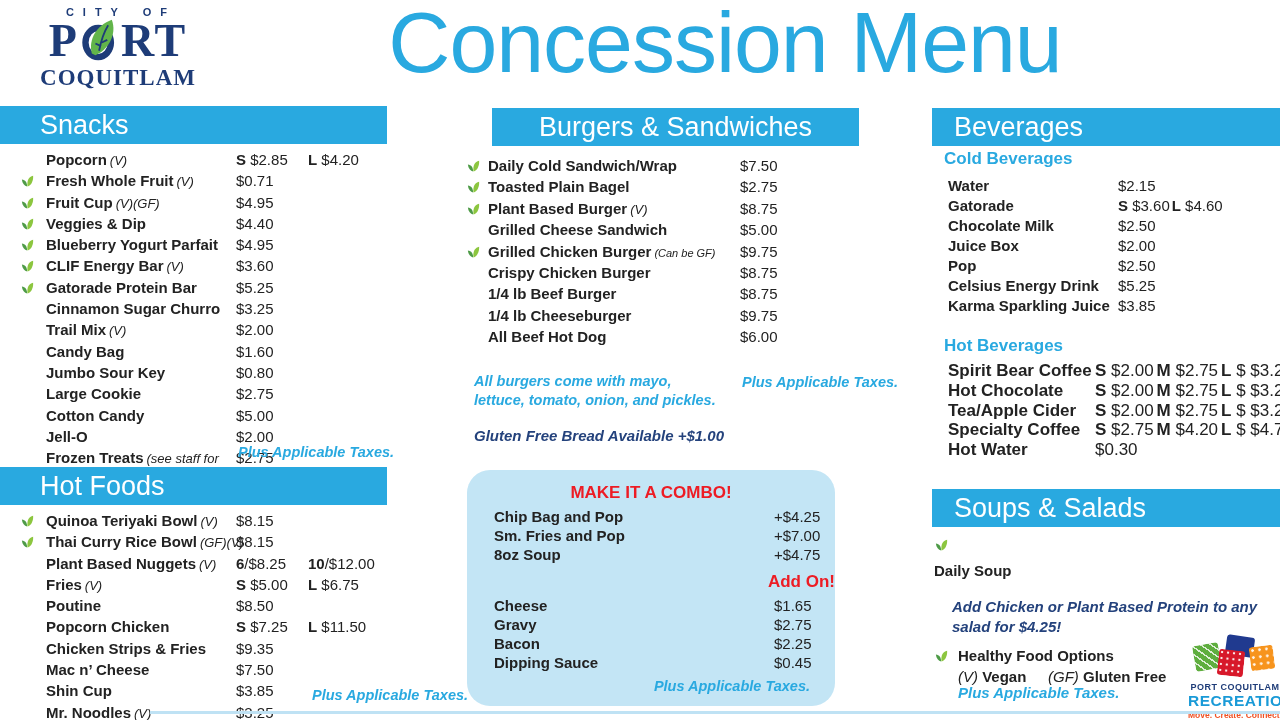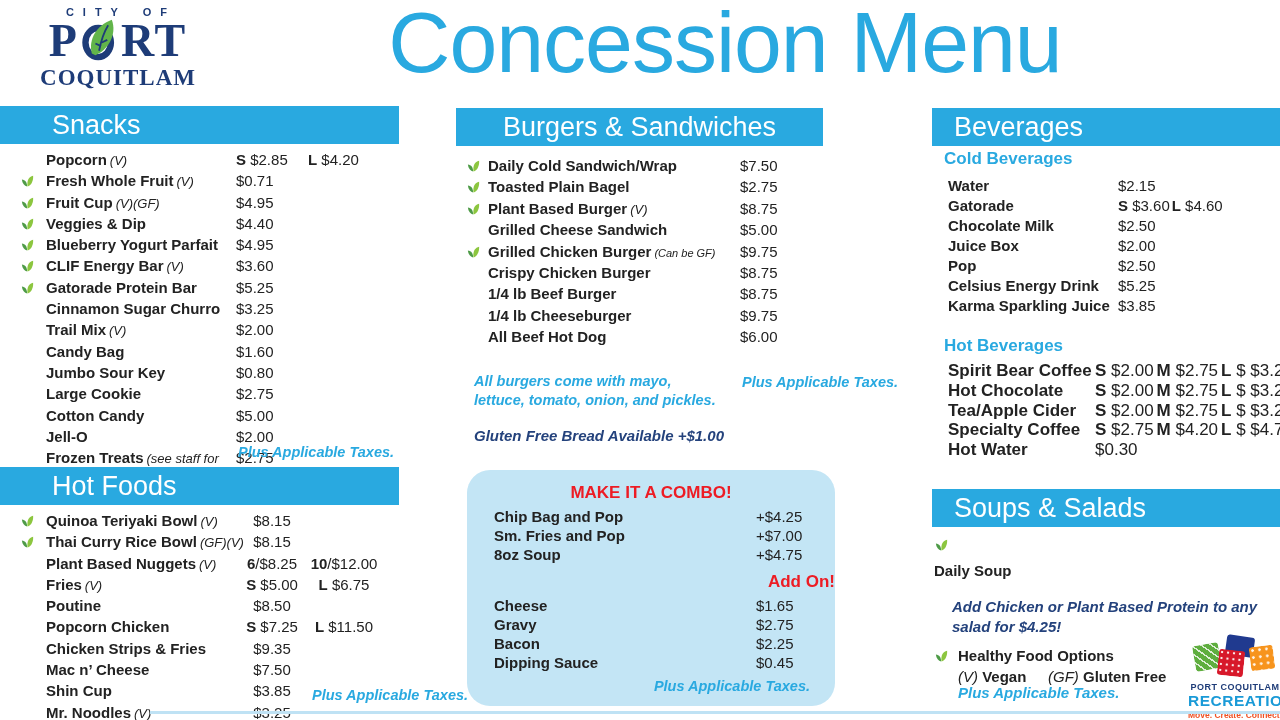--- a/index.html
+++ b/index.html
@@ -10,42 +10,42 @@
   .abs{position:absolute;}
   
   .logo{left:28px;top:6px;width:180px;text-align:center;color:#1E3C78;}
   .city-of{font-size:11px;font-weight:bold;letter-spacing:9px;word-spacing:4px;margin-left:6px;}
   .port{font-family:"Liberation Serif",serif;font-size:46px;font-weight:bold;letter-spacing:2px;line-height:46px;display:flex;align-items:center;justify-content:center;}
   .o-leaf{display:inline-block;width:40px;height:46px;margin:0 1px;}
   .coquitlam{font-family:"Liberation Serif",serif;font-size:23px;font-weight:bold;letter-spacing:1px;margin-top:1px;}
   .page-title{left:330px;top:-10px;width:790px;text-align:center;font-size:86px;line-height:104px;color:#29A9E0;letter-spacing:-1px;}
   
   .bar{background:#29A9E0;color:#fff;font-size:27px;line-height:38px;height:38px;}
-  .bar-left{padding-left:52px;}
+  .bar-left{padding-left:40px;}
   .bar-pad{padding-left:22px;}
   .bar-center{text-align:center;}
   
   .list{font-size:15px;}
   .row{display:flex;align-items:flex-start;}
   .leaf{width:26px;flex:0 0 26px;padding-top:2px;}
   .leaf svg{width:15px;height:15px;}
   .leaf-hidden{visibility:hidden;}
   .name{font-weight:bold;}
   .note{font-style:italic;font-weight:normal;font-size:13px;margin-left:3px;}
   .note-sm{font-style:italic;font-weight:normal;font-size:11px;margin-left:3px;}
   .prices{display:flex;flex:1;}
   .price-seg{white-space:pre;font-weight:normal;}
   .price-seg b{font-weight:bold;}
   
   .list-snacks .row{line-height:19.3px;}
   .list-snacks .name{width:190px;flex:0 0 190px;}
   .list-snacks .price-seg{min-width:72px;}
   .list-hot .row{line-height:19.3px;}
   .list-hot .name{width:190px;flex:0 0 190px;white-space:nowrap;}
-  .list-hot .price-seg{min-width:72px;text-align:center;}
+  .list-hot .price-seg{min-width:72px;}
   .list-burgers .row{line-height:19.4px;}
   .list-burgers .leaf{width:22px;flex:0 0 22px;}
   .list-burgers .name{width:252px;flex:0 0 252px;white-space:nowrap;}
   .list-cold .row{line-height:20px;}
   .list-cold .name{width:170px;flex:0 0 170px;}
   .list-cold .price-seg{margin-right:2px;}
   .list-hotbev .row{line-height:19.8px;font-size:17px;}
   .list-hotbev .name{width:147px;flex:0 0 147px;white-space:nowrap;}
   .list-hotbev .price-seg{margin-right:3px;}
   .list-soups .row{line-height:19.5px;flex-direction:column;}
@@ -54,21 +54,21 @@
   .list-soups .price-seg{min-width:72px;}
   
   .tax-note{color:#29A9E0;font-weight:bold;font-style:italic;font-size:14.5px;}
   .blue-note{color:#29A9E0;font-weight:bold;font-style:italic;font-size:14.5px;line-height:19px;}
   .navy-note{color:#24427C;font-weight:bold;font-style:italic;font-size:15px;line-height:20px;}
   
   .combo-box{left:467px;top:470px;width:368px;height:236px;background:#C3E5F5;border-radius:23px;}
   .combo-title{color:#ED1C24;font-weight:bold;font-size:17px;text-align:center;margin-top:13px;}
   .addon-title{color:#ED1C24;font-weight:bold;font-size:17px;text-align:right;margin-top:8px;}
   .list-combo{margin-top:4px;}
-  .list-combo .row{line-height:19px;padding:0 20px 0 27px;}
+  .list-combo .row{line-height:19px;padding:0 20px 0 27px;gap:18px;}
   .list-combo .name{width:262px;flex:0 0 262px;}
   .combo-tax{text-align:right;padding-right:25px;margin-top:6px;}
   
   .sub-title{color:#29A9E0;font-weight:bold;font-size:17px;}
   
   .legend-row2{display:flex;padding-left:24px;font-size:15px;line-height:19px;}
   .legend-group1{width:90px;}
   .legend-key{font-style:italic;font-weight:normal;}
   .legend-lbl{font-weight:bold;}
   
@@ -386,21 +386,21 @@
           <path d="M10 18 C9 10 11.5 5 17.5 3.5 C18 11 14.5 16.5 10 18Z" fill="#8CC63F"></path>
         </svg></span>
     <span class="name"><b>Mr. Noodles</b><i class="note">(V)</i></span>
     <span class="prices">
         <span class="price-seg">$3.25</span>
       </span>
   </div>
 </div>
 <div class="abs tax-note" style="left:312px;top:687px;">Plus Applicable Taxes.</div>
 
-<div class="abs bar bar-center" style="left:456px;top:108px;width:367px;">Burgers &amp; Sandwiches</div>
+<div class="abs bar bar-center" style="left:492px;top:108px;width:367px;">Burgers &amp; Sandwiches</div>
 <div class="abs list list-burgers" style="left:466px;top:156px;width:405px;">
   <div class="row">
     <span class="leaf"><svg viewBox="0 0 20 20">
           <path d="M9.5 18 C9.5 12 7 9 2.5 8.5 C3 14 6 17 9.5 18Z" fill="#4E9B47"></path>
           <path d="M10 18 C9 10 11.5 5 17.5 3.5 C18 11 14.5 16.5 10 18Z" fill="#8CC63F"></path>
         </svg></span>
     <span class="name"><b>Daily Cold Sandwich/Wrap</b></span>
     <span class="prices">
         <span class="price-seg">$7.50</span>
       </span>

